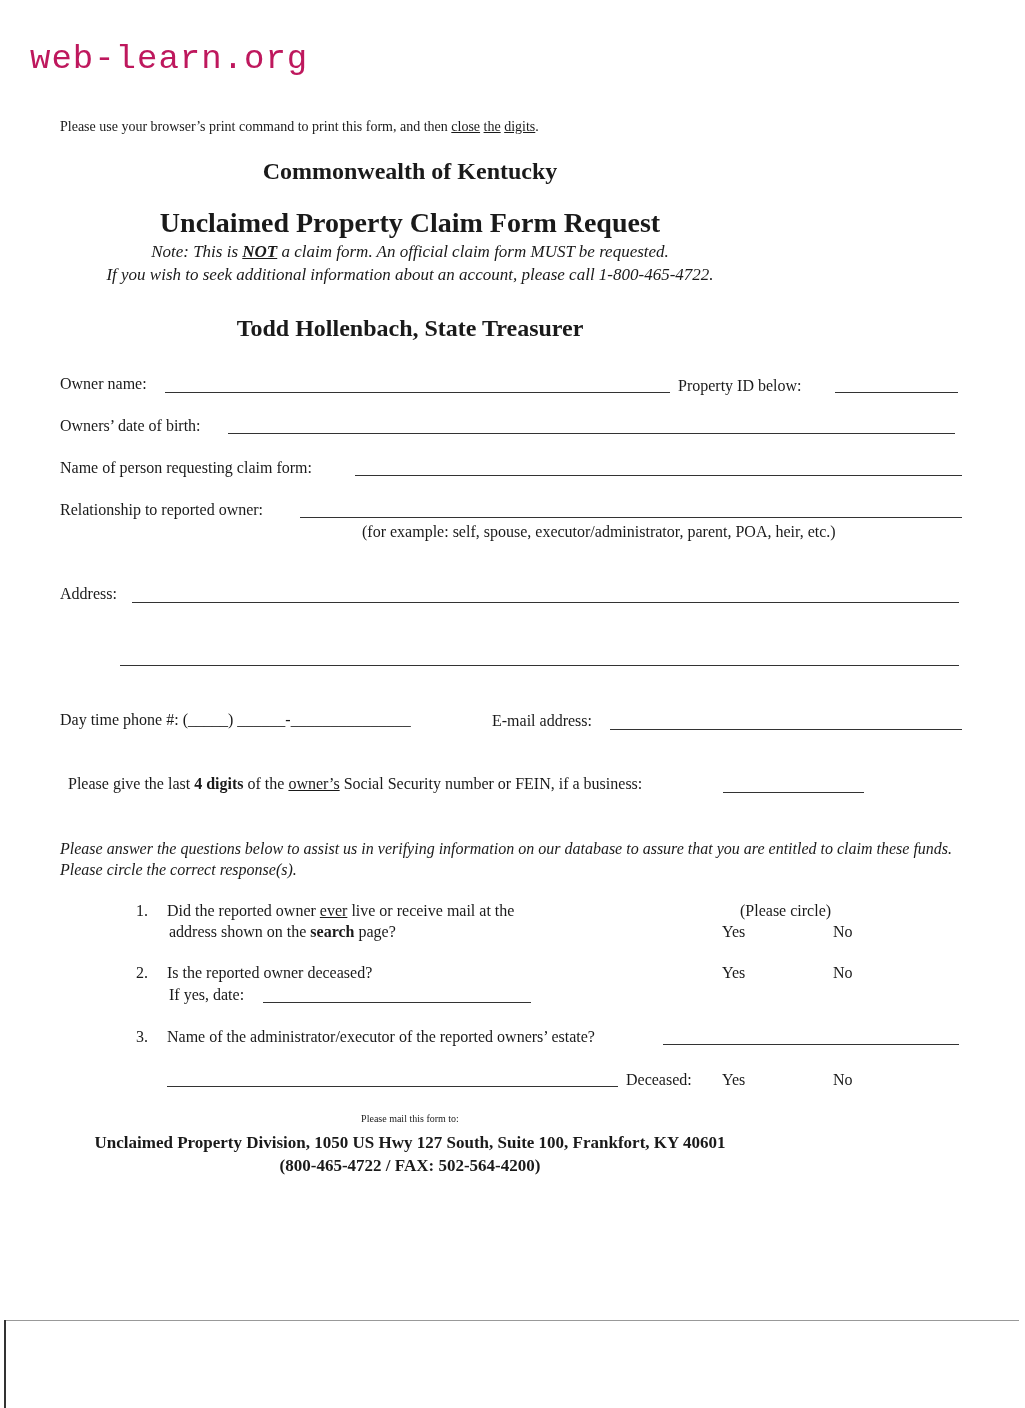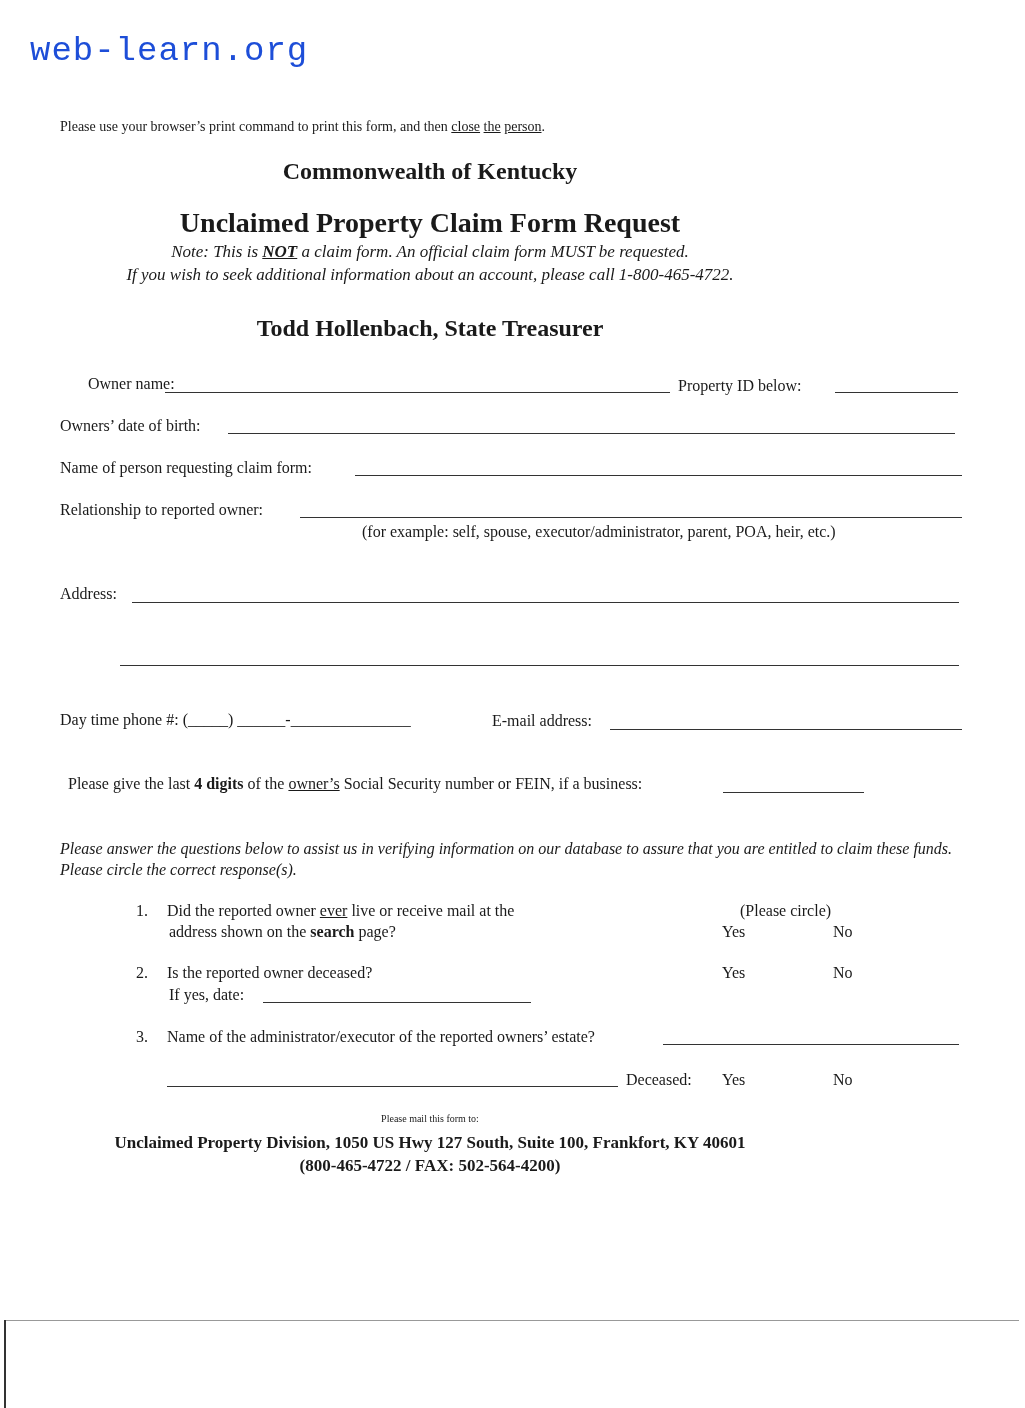--- a/index.html
+++ b/index.html
@@ -1,50 +1,50 @@
 <!DOCTYPE html>
 <html><head>
 <meta charset="utf-8">
 <style>
   html, body { margin:0; padding:0; }
   body { width:1025px; height:1408px; background:#ffffff; position:relative; overflow:hidden;
          font-family:"Liberation Serif", serif; color:#1a1a1a; }
   .abs { position:absolute; }
-  .watermark { left:30px; top:32px; font-family:"Liberation Mono", monospace; font-size:34px; color:#1d4ed8; letter-spacing:1px; }
+  .watermark { left:30px; top:40px; font-family:"Liberation Mono", monospace; font-size:34px; color:#be185d; letter-spacing:1px; }
   .instr { left:60px; top:119px; font-size:14px; }
   .u { text-decoration:underline; }
-  .center { left:0; width:820px; text-align:center;padding-left:20px; }
+  .center { left:0; width:820px; text-align:center; }
   .h1 { top:158px; font-size:24px; font-weight:bold; }
   .h0 { top:207px; font-size:28px; font-weight:bold; }
   .note { font-style:italic; font-size:17px; }
   .h2 { top:315px; font-size:24px; font-weight:bold; }
   .lbl { font-size:16px; white-space:nowrap; }
   .line { border-bottom:1.5px solid #333; height:0; }
   .italic { font-style:italic; }
   .bold { font-weight:bold; }
   .yn { font-size:16px; }
   .mail { font-size:10px; }
   .mailb { font-size:17px; font-weight:bold; }
 </style>
 </head>
 <body>
 
 <div class="abs watermark">web-learn.org</div>
 
 <div class="abs instr">
-  <span>Please use your browser’s print command to print this form, and then </span><span class="u">close</span> <span class="u">the</span> <span class="u">person</span><span>.</span>
+  <span>Please use your browser’s print command to print this form, and then </span><span class="u">close</span> <span class="u">the</span> <span class="u">digits</span><span>.</span>
 </div>
 
 <div class="abs center h1">Commonwealth of Kentucky</div>
 <div class="abs center h0">Unclaimed Property Claim Form Request</div>
 <div class="abs center note" style="top:242px;"><span>Note: This is </span><span class="u bold">NOT</span><span> a claim form.  An official claim form MUST be requested.</span></div>
 <div class="abs center note" style="top:265px;">If you wish to seek additional information about an account, please call 1-800-465-4722.</div>
 <div class="abs center h2">Todd Hollenbach, State Treasurer</div>
 
-<div class="abs lbl" style="left:60px;top:375px;margin-left:28px;">Owner name:</div>
+<div class="abs lbl" style="left:60px;top:375px;">Owner name:</div>
 <div class="abs line" style="left:165px;top:392px;width:505px;"></div>
 <div class="abs lbl" style="left:678px;top:377px;">Property ID below:</div>
 <div class="abs line" style="left:835px;top:392px;width:123px;"></div>
 
 <div class="abs lbl" style="left:60px;top:417px;">Owners’ date of birth:</div>
 <div class="abs line" style="left:228px;top:433px;width:727px;"></div>
 
 <div class="abs lbl" style="left:60px;top:459px;">Name of person requesting claim form:</div>
 <div class="abs line" style="left:355px;top:475px;width:607px;"></div>
 

